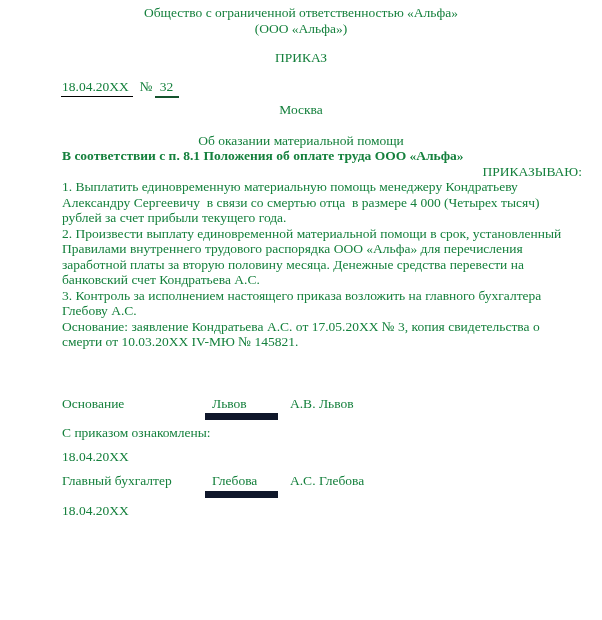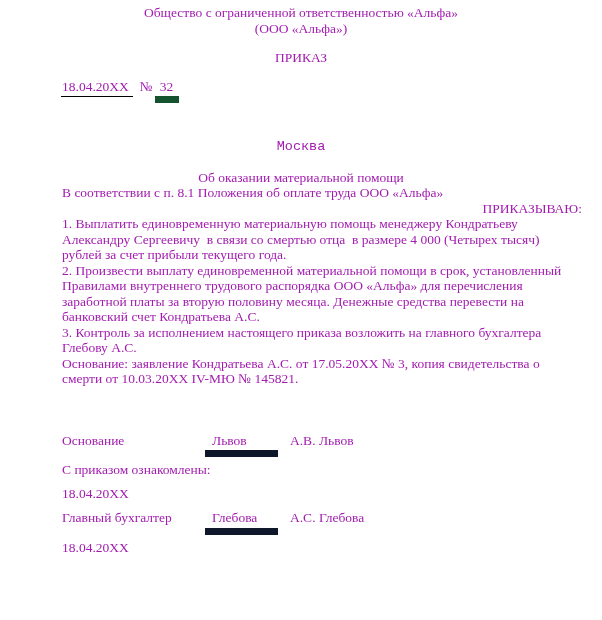--- a/index.html
+++ b/index.html
@@ -5,21 +5,21 @@
   html, body {
     margin: 0;
     padding: 0;
     background: #ffffff;
   }
   .page {
     position: relative;
     width: 602px;
     height: 620px;
     background: #ffffff;
-    color: #a21caf;
+    color: #15803d;
     font-family: "Liberation Serif", "DejaVu Serif", serif;
     font-size: 13.5px;
     line-height: 15.5px;
     box-sizing: border-box;
     padding: 5px 20px 0 62px;
     overflow: hidden;
   }
   .center {
     text-align: center;
     
@@ -28,31 +28,31 @@
   .doc-type { margin-top: 14px; }
   .dateline { margin-top: 13px; }
   .u {
     display: inline-block;
     border-bottom: 1px solid #000;
     padding: 0 4px 2px 1px;
     margin-left: -1px;
   }
   .u-num {
     display: inline-block;
-    border-bottom: 7px solid #14532d;
+    border-bottom: 2px solid #14532d;
     padding: 0 6px 2px 5px;
   }
   .no-sign { margin-left: 7px; margin-right: 2px; }
-  .city { margin-top: 36px; font-family: Liberation Mono, monospace; }
+  .city { margin-top: 4px; }
   .subject { margin-top: 15px; }
   p.para {
     margin: 0;
     white-space: pre-wrap;
   }
-  .preamble { margin-top: 15px; }
+  .preamble { margin-top: 15px; font-weight: bold; }
   .order-word { margin-top: 13px; text-align: right; }
   .mt15 { margin-top: 15px; }
   .mt14 { margin-top: 14px; }
   .mt11 { margin-top: 11px; }
   .sig-block { margin-top: 46px; }
   .sig-row {
     display: flex;
     align-items: baseline;
     margin-bottom: 5px;
   }

